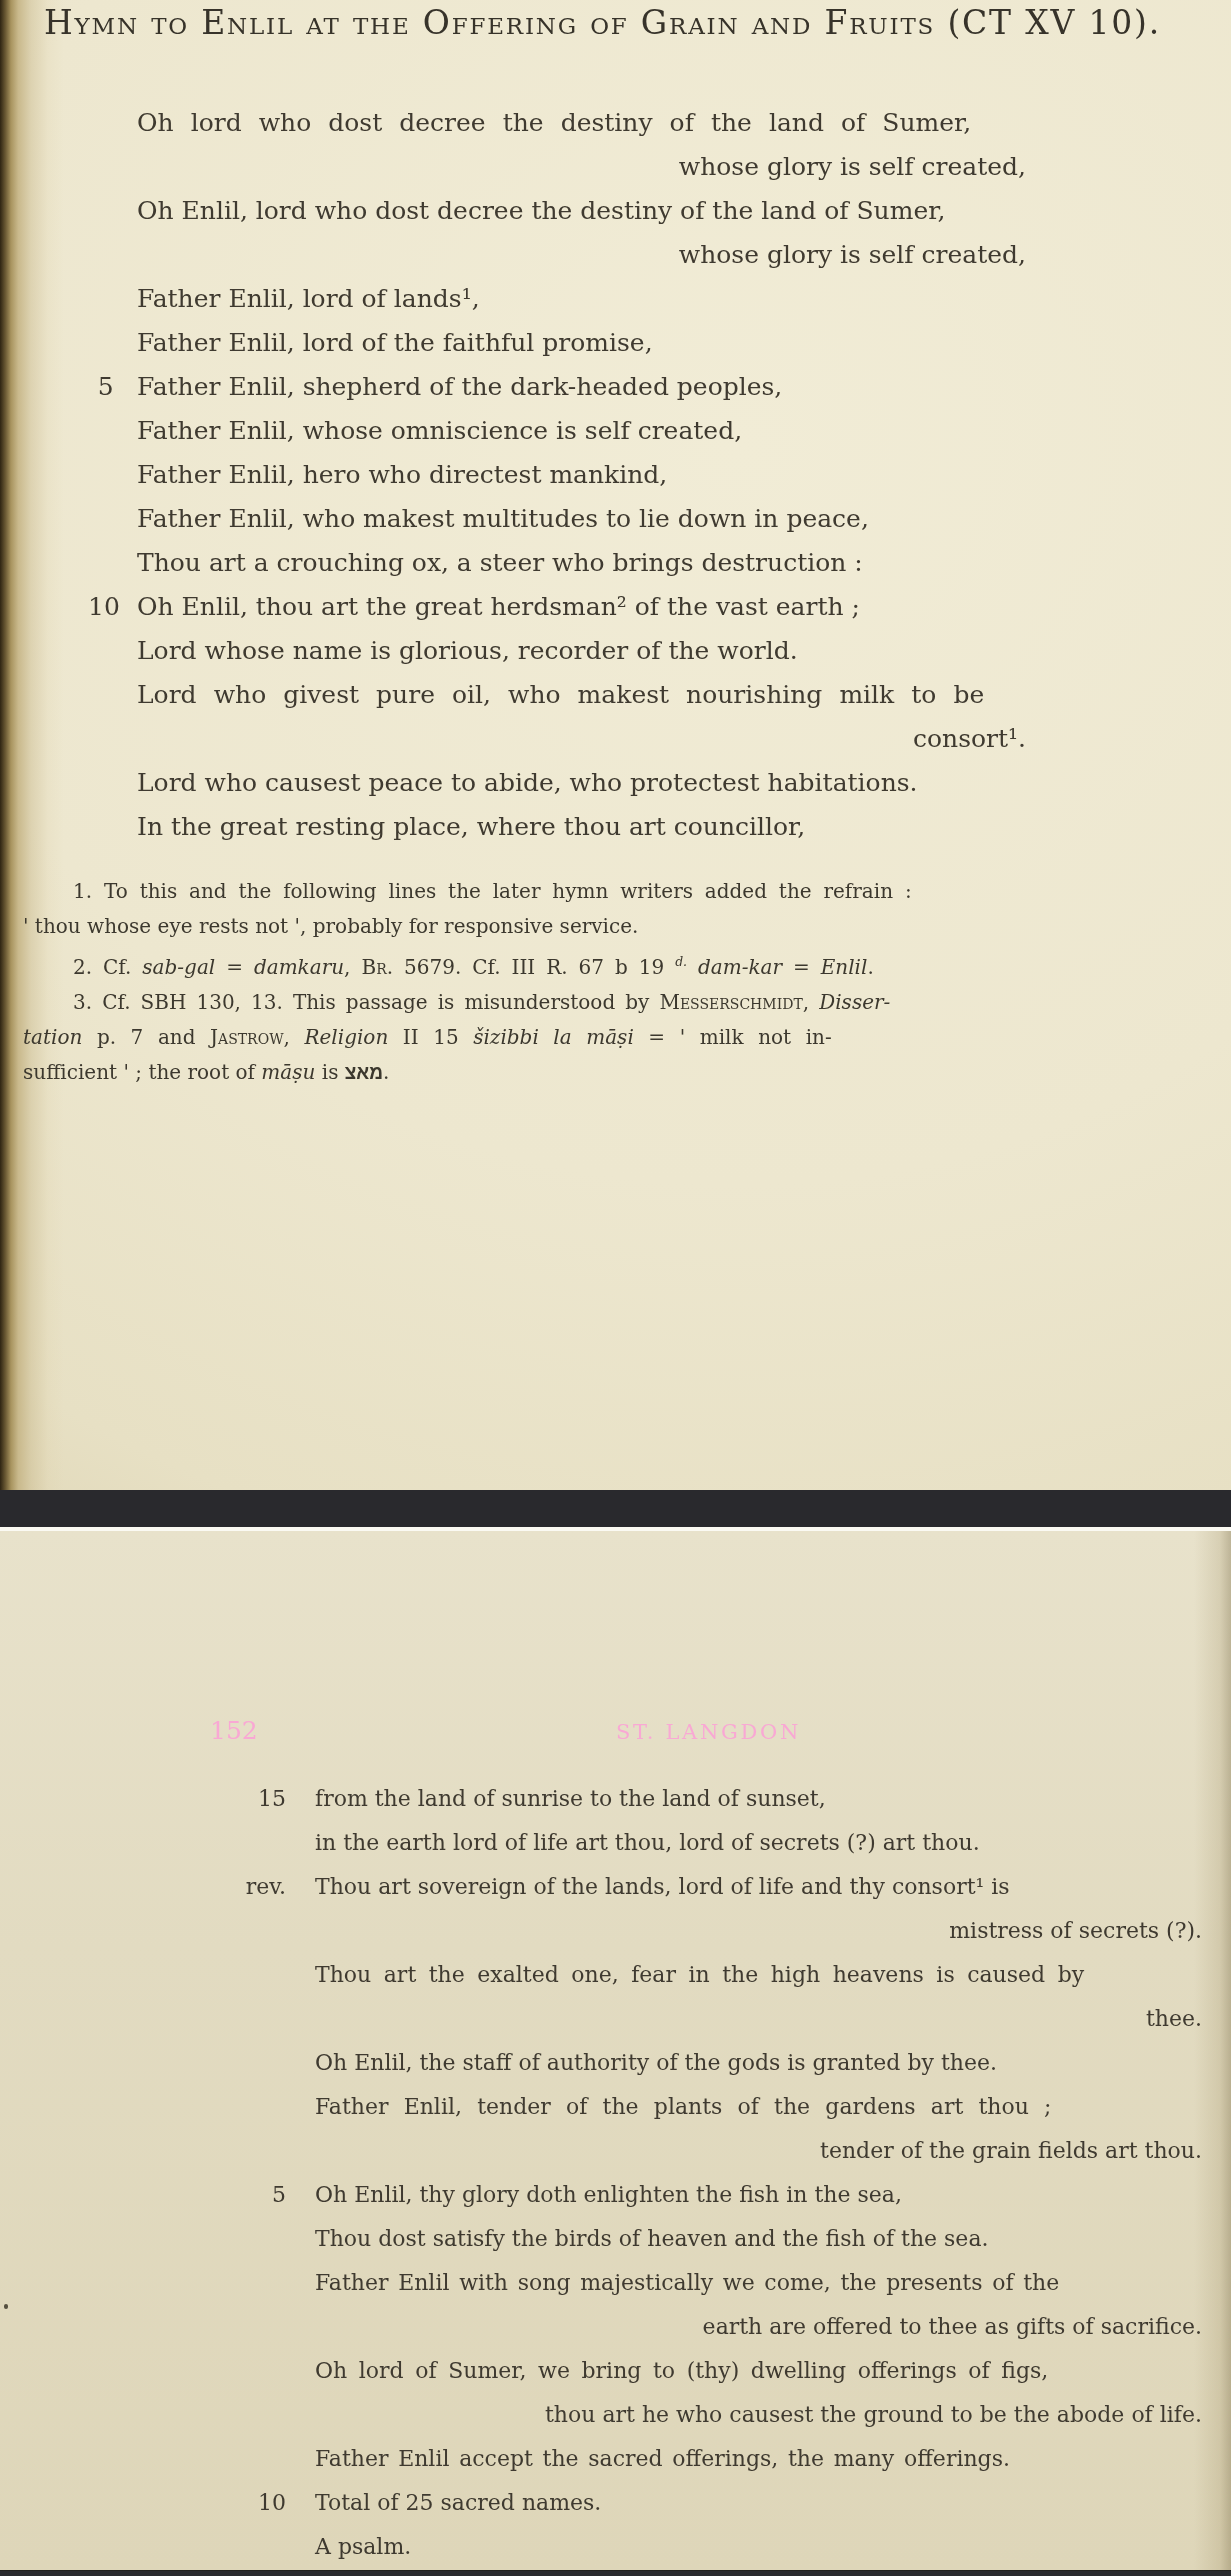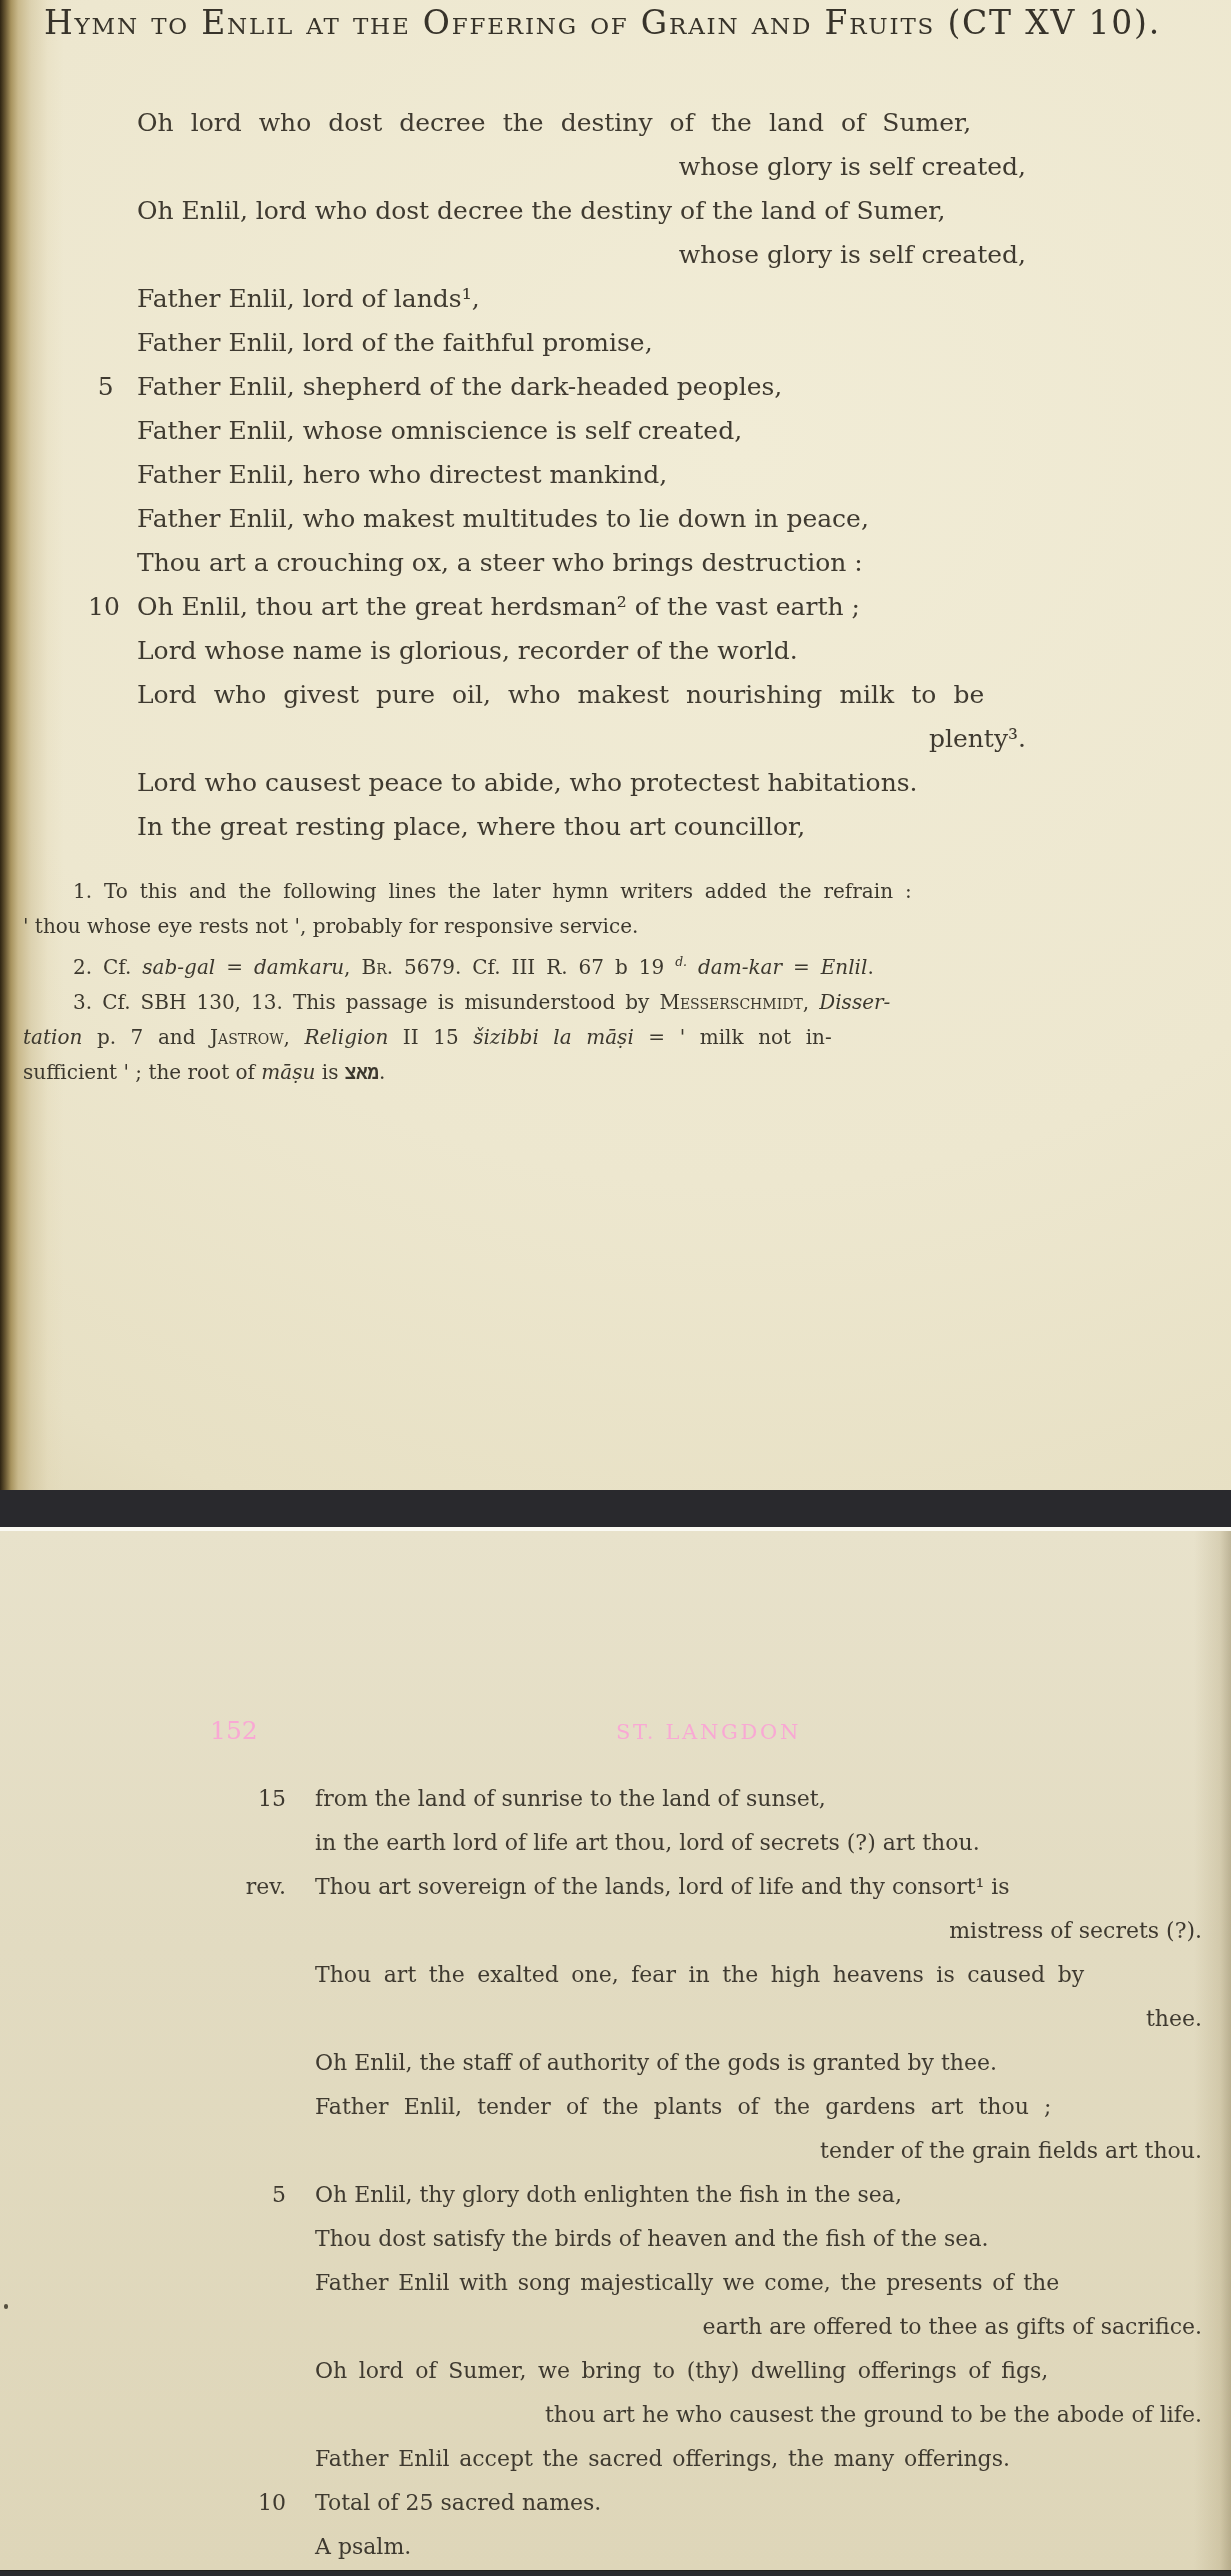--- a/index.html
+++ b/index.html
@@ -32,21 +32,21 @@
   .poem-top .num{position:absolute;left:-49px;width:25.6px;text-align:right;}
   .fns{
     position:absolute;left:23px;top:874px;width:1004px;
     font-size:20px;line-height:35px;color:#3c382e;
   }
   .fn-line{white-space:nowrap;}
   .fn-line.ind{padding-left:50px;}
   .seg-i{font-style:italic;}
   .seg-sc{font-variant:small-caps;}
   .seg-sup{vertical-align:super;font-size:0.62em;font-style:italic;}
-  .seg-he{font-family:Liberation Mono, monospace;font-weight:bold;font-size:0.95em;}
+  .seg-he{font-family:Liberation Sans, sans-serif;font-weight:bold;font-size:0.95em;}
   
   .sep-band{position:absolute;left:0;top:1490px;width:1231px;height:37px;background:#29292d;}
   .sep-line{position:absolute;left:0;top:1527px;width:1231px;height:4.6px;background:#fbfaf3;}
   
   .page-bottom{
     position:absolute;left:0;top:1531px;width:1231px;height:1039px;
     background:linear-gradient(180deg,#e8e2cb 0%,#e2dbc1 40%,#ded6b9 100%);
   }
   .page-bottom .edge-right{
     position:absolute;right:0;top:0;width:37px;height:1039px;
@@ -78,21 +78,21 @@
         <div class="line"><span>Father Enlil, lord of lands¹,</span></div>
         <div class="line"><span>Father Enlil, lord of the faithful promise,</span></div>
         <div class="line"><span class="num">5</span><span>Father Enlil, shepherd of the dark-headed peoples,</span></div>
         <div class="line"><span>Father Enlil, whose omniscience is self created,</span></div>
         <div class="line"><span>Father Enlil, hero who directest mankind,</span></div>
         <div class="line"><span>Father Enlil, who makest multitudes to lie down in peace,</span></div>
         <div class="line"><span>Thou art a crouching ox, a steer who brings destruction :</span></div>
         <div class="line"><span class="num">10</span><span>Oh Enlil, thou art the great herdsman² of the vast earth ;</span></div>
         <div class="line"><span>Lord whose name is glorious, recorder of the world.</span></div>
         <div class="line" style="word-spacing: 9.1px;"><span>Lord who givest pure oil, who makest nourishing milk to be</span></div>
-        <div class="line r"><span>plenty³.</span></div>
+        <div class="line r"><span>consort¹.</span></div>
         <div class="line"><span>Lord who causest peace to abide, who protectest habitations.</span></div>
         <div class="line"><span>In the great resting place, where thou art councillor,</span></div>
       </div>
     <div class="fns">
         <div class="fn-line ind" style="word-spacing: 5.5px;"><span>1. To this and the following lines the later hymn writers added the refrain :</span></div>
         <div class="fn-line"><span>' thou whose eye rests not ', probably for responsive service.</span></div>
         <div class="fn-line ind" style="word-spacing: 4.6px;"><span>2. Cf. </span><span class="seg-i">sab-gal</span><span> = </span><span class="seg-i">damkaru</span><span>, </span><span class="seg-sc">Br.</span><span> 5679. Cf. III R. 67 b 19 </span><sup class="seg-sup">d.</sup><span> </span><span class="seg-i">dam-kar</span><span> = </span><span class="seg-i">Enlil</span><span>.</span></div>
         <div class="fn-line ind" style="word-spacing: 3.7px;"><span>3. Cf. SBH 130, 13. This passage is misunderstood by </span><span class="seg-sc">Messerschmidt</span><span>, </span><span class="seg-i">Disser-</span></div>
         <div class="fn-line" style="word-spacing: 8.2px;"><span class="seg-i">tation</span><span> p. 7 and </span><span class="seg-sc">Jastrow</span><span>, </span><span class="seg-i">Religion</span><span> II 15 </span><span class="seg-i">šizibbi la māṣi</span><span> = ' milk not in-</span></div>
         <div class="fn-line"><span>sufficient ' ; the root of </span><span class="seg-i">māṣu</span><span> is </span><span class="seg-he">מאצ</span><span>.</span></div>

